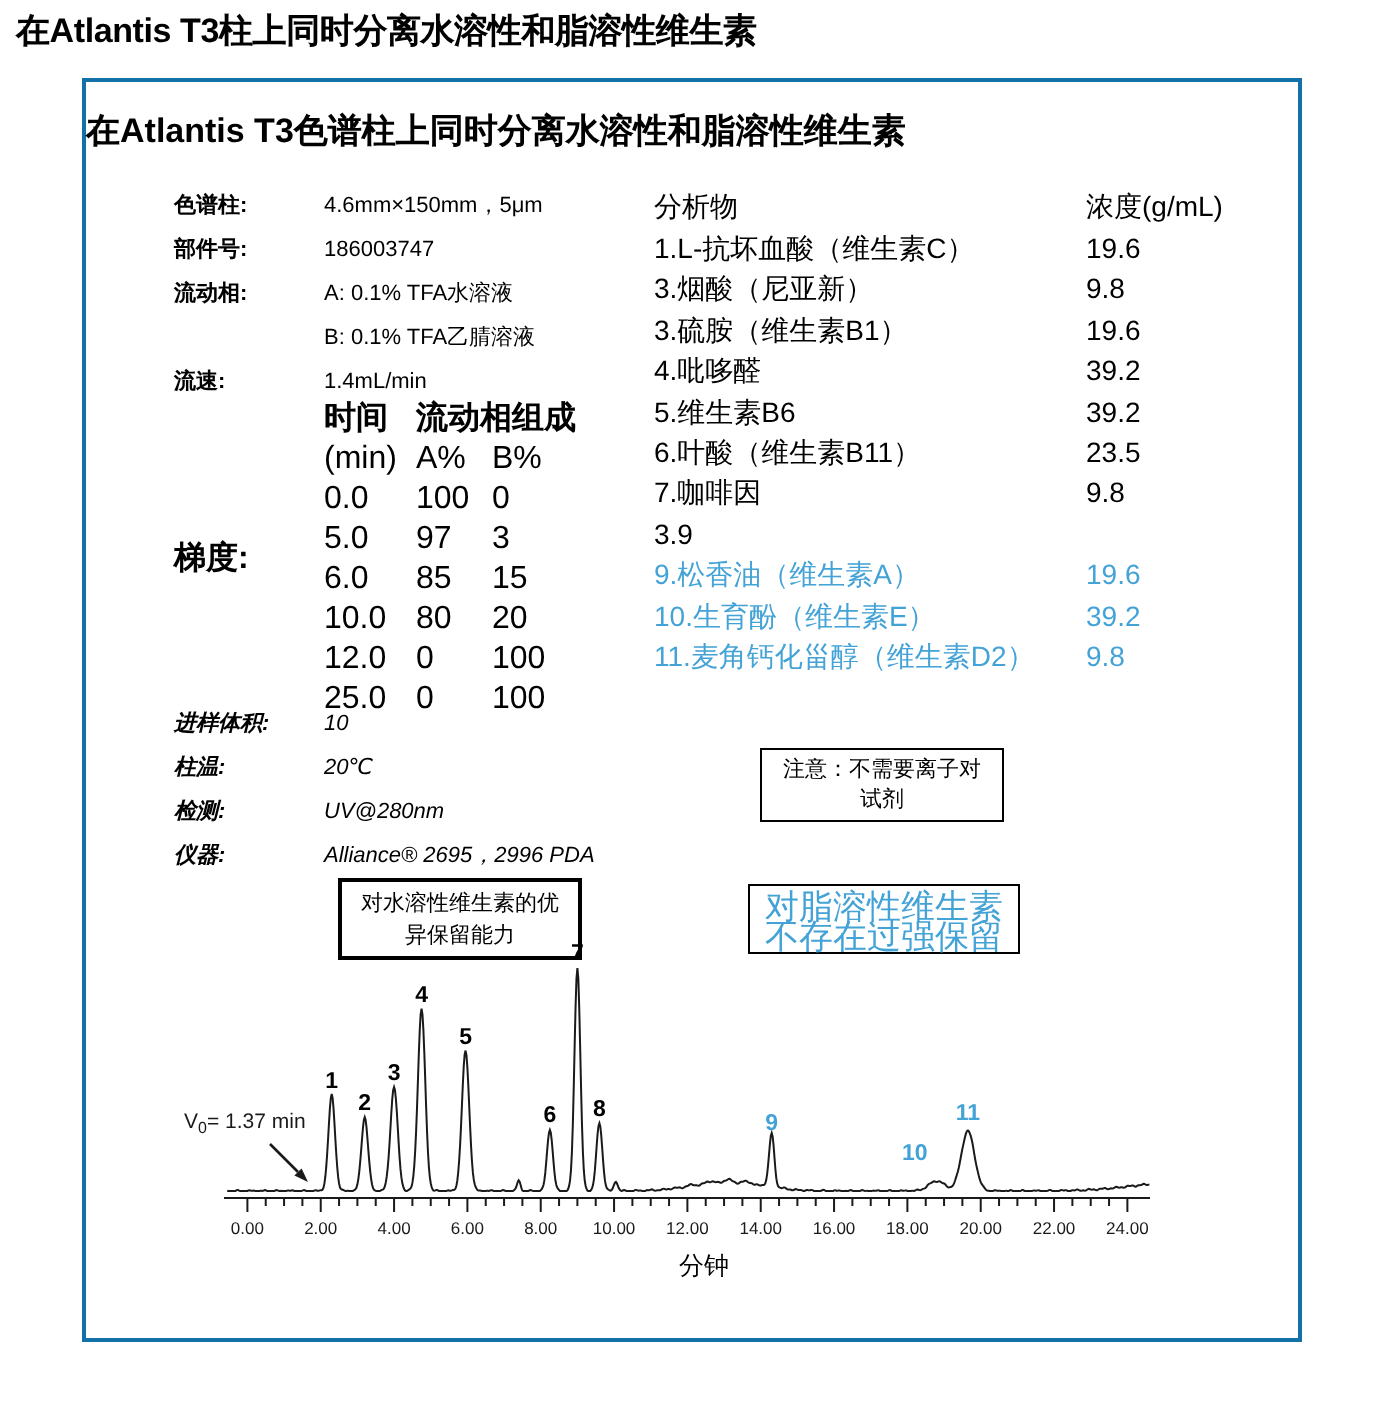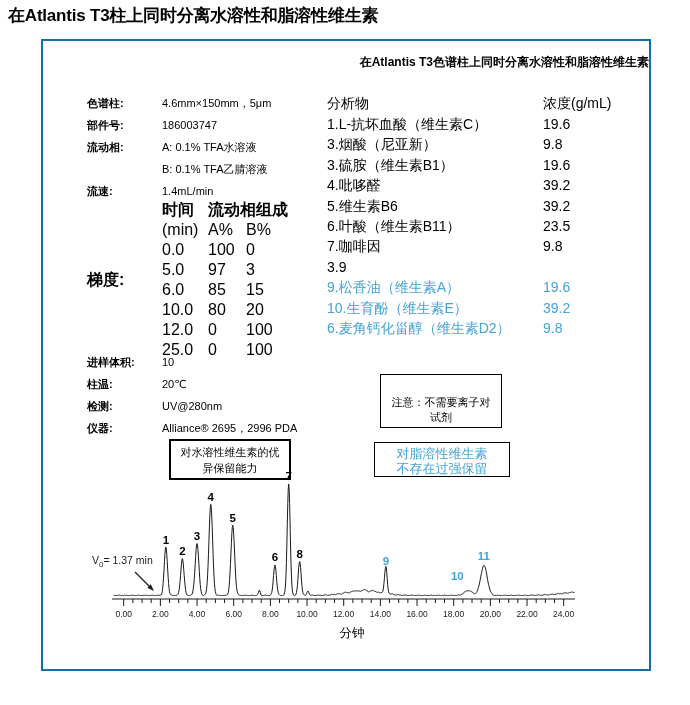--- a/index.html
+++ b/index.html
@@ -10,49 +10,49 @@
   }
   .page-title{
     position:absolute;left:8px;top:4px;font-size:17px;font-weight:bold;
     letter-spacing:-0.2px;white-space:nowrap;
   }
   .panel{
     position:absolute;left:41px;top:39px;width:606px;height:628px;
     border:2px solid var(--panel-border);
   }
   .panel-title{
-    position:absolute;left:0;top:13px;width:100%;text-align:right;
-    font-size:12px;font-weight:bold;
+    position:absolute;left:0;top:13px;width:100%;text-align:left;
+    font-size:17px;font-weight:bold;
   }
   .cond{position:absolute;left:44px;top:51px;font-size:11px;}
   .cond-row{display:flex;line-height:22px;}
   .cond-label{width:75px;font-weight:bold;}
   .gradient{position:absolute;left:44px;top:159px;font-size:16px;display:flex;align-items:center;}
   .grad-label{width:75px;font-weight:bold;line-height:20px;}
   .grad-table .g-row{display:flex;line-height:20px;}
   .g-c1{width:46px;}
   .g-c2{width:38px;}
   .g-c3{width:44px;}
-  .cond2{position:absolute;left:44px;top:310px;font-size:11px;}
+  .cond2{position:absolute;left:44px;top:310px;font-size:11px;font-style:italic;}
   .analytes{position:absolute;left:284px;top:51px;font-size:14px;}
   .analyte-header{display:flex;line-height:22px;}
   .analyte-row{display:flex;line-height:20.4px;}
   .a-name{width:216px;}
   .blue{color:var(--accent-blue);}
   .note-ion{
     position:absolute;left:337px;top:333px;width:120px;height:32px;
-    border:1px solid #000;text-align:center;font-size:11px;line-height:15px;padding-top:20px;
+    border:1px solid #000;text-align:center;font-size:11px;line-height:15px;padding-top:3px;
   }
   .callout-water{
     position:absolute;left:126px;top:398px;width:118px;height:34px;
     border:2px solid #000;text-align:center;font-size:11px;line-height:16px;padding-top:3px;
   }
   .callout-fat{
     position:absolute;left:331px;top:401px;width:134px;height:30px;
-    border:1.5px solid #000;text-align:center;font-size:13px;line-height:15px;padding-top:3px;
+    border:1.5px solid #000;text-align:center;font-size:17px;line-height:15px;padding-top:3px;
     color:var(--accent-blue);
   }
   .chrom{position:absolute;left:19px;top:431px;}
 </style>
 </head>
 <body>
 
 <div class="page-title">在Atlantis T3柱上同时分离水溶性和脂溶性维生素</div>
 
 <div class="panel">
@@ -183,21 +183,21 @@
     </div>
     <div class="analyte-row blue">
       <span class="a-name">9.松香油（维生素A）</span>
       <span class="a-conc">19.6</span>
     </div>
     <div class="analyte-row blue">
       <span class="a-name">10.生育酚（维生素E）</span>
       <span class="a-conc">39.2</span>
     </div>
     <div class="analyte-row blue">
-      <span class="a-name">6.麦角钙化甾醇（维生素D2）</span>
+      <span class="a-name">11.麦角钙化甾醇（维生素D2）</span>
       <span class="a-conc">9.8</span>
     </div>
   </div>
 
   <div class="note-ion">
     <div>注意：不需要离子对</div>
     <div>试剂</div>
   </div>
   <div class="callout-water">
     <div>对水溶性维生素的优</div>

